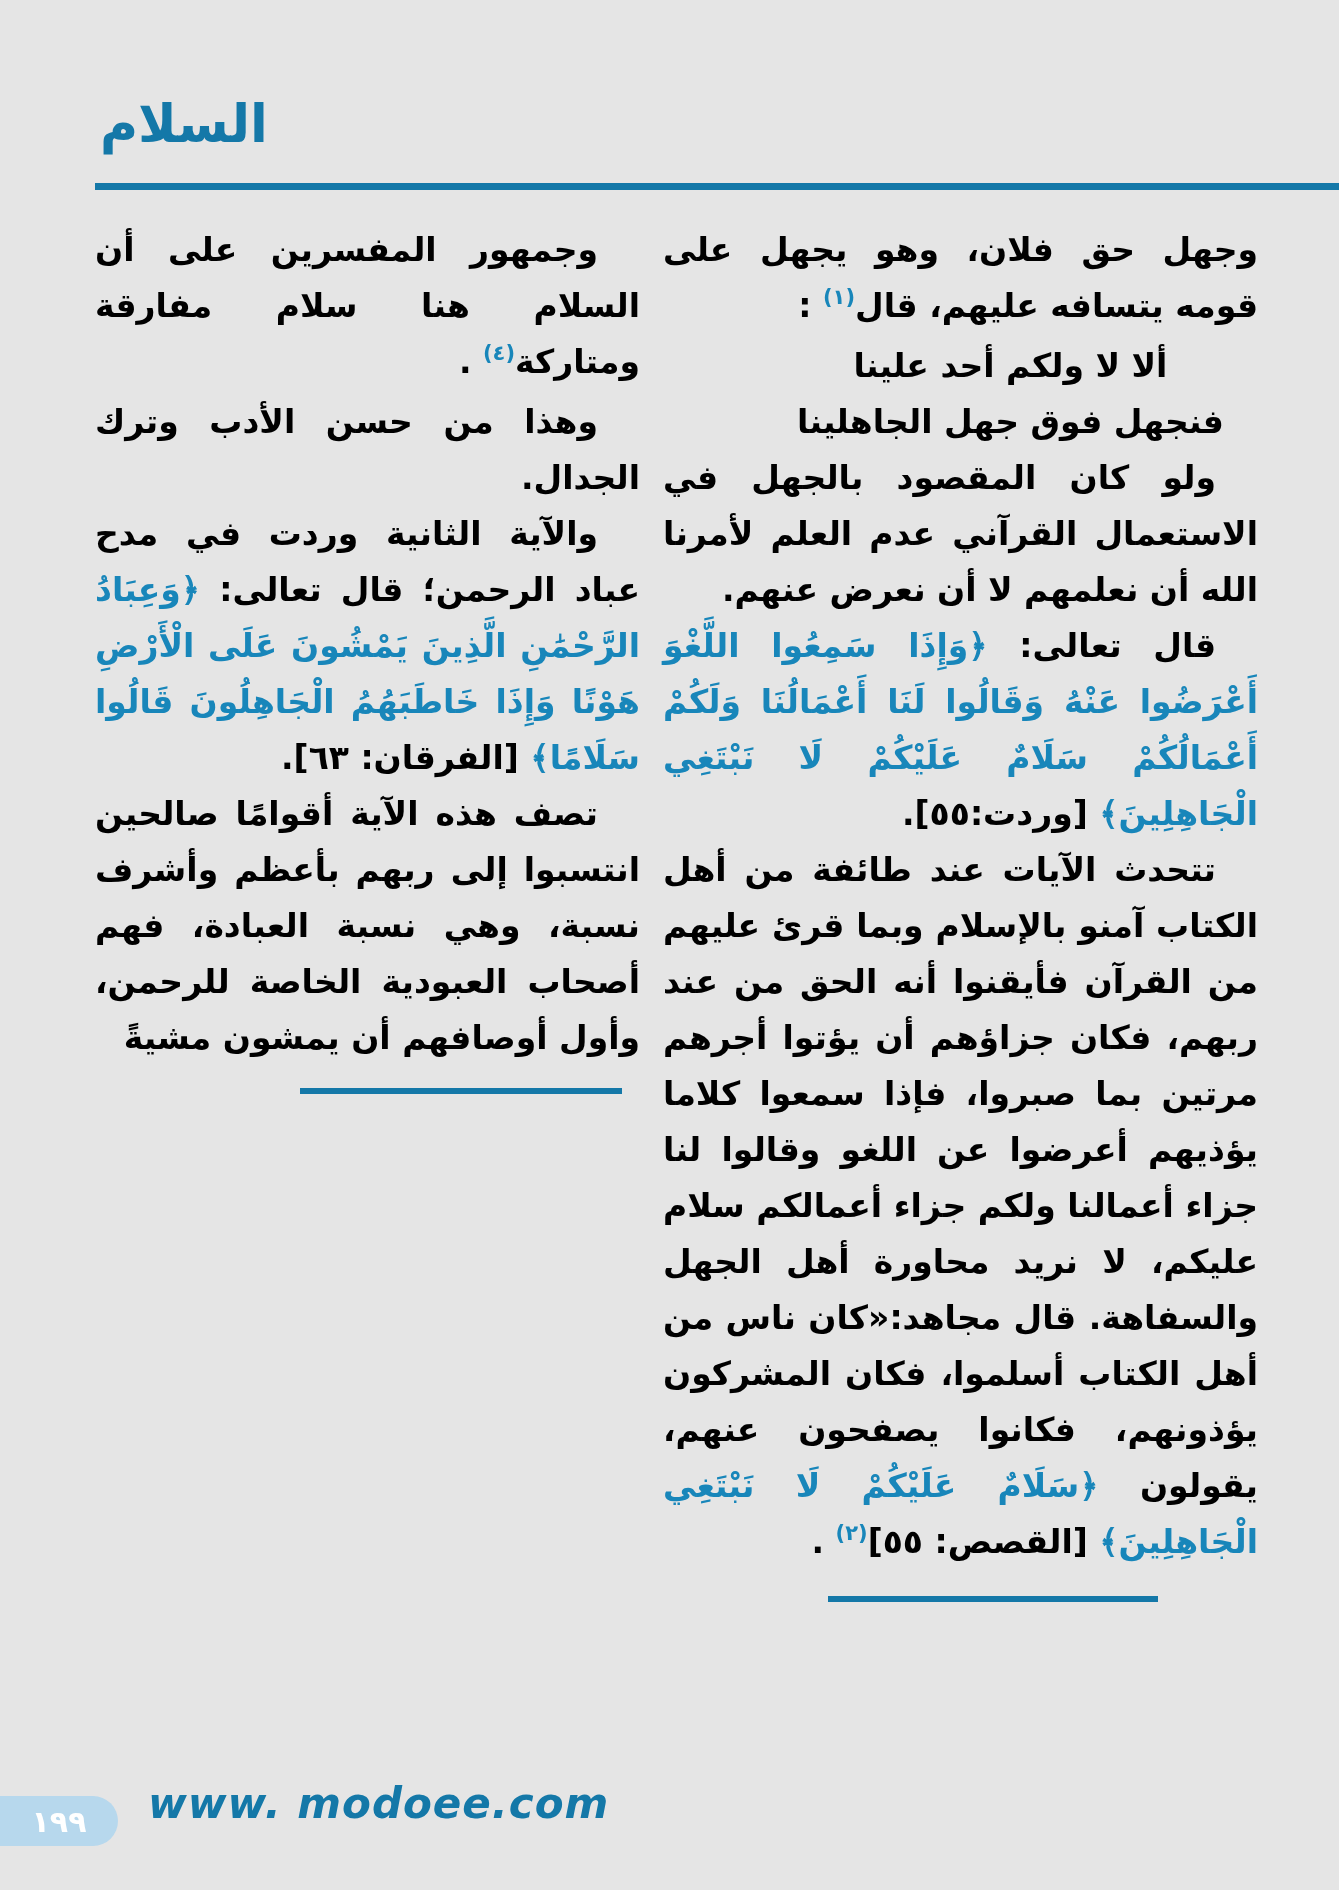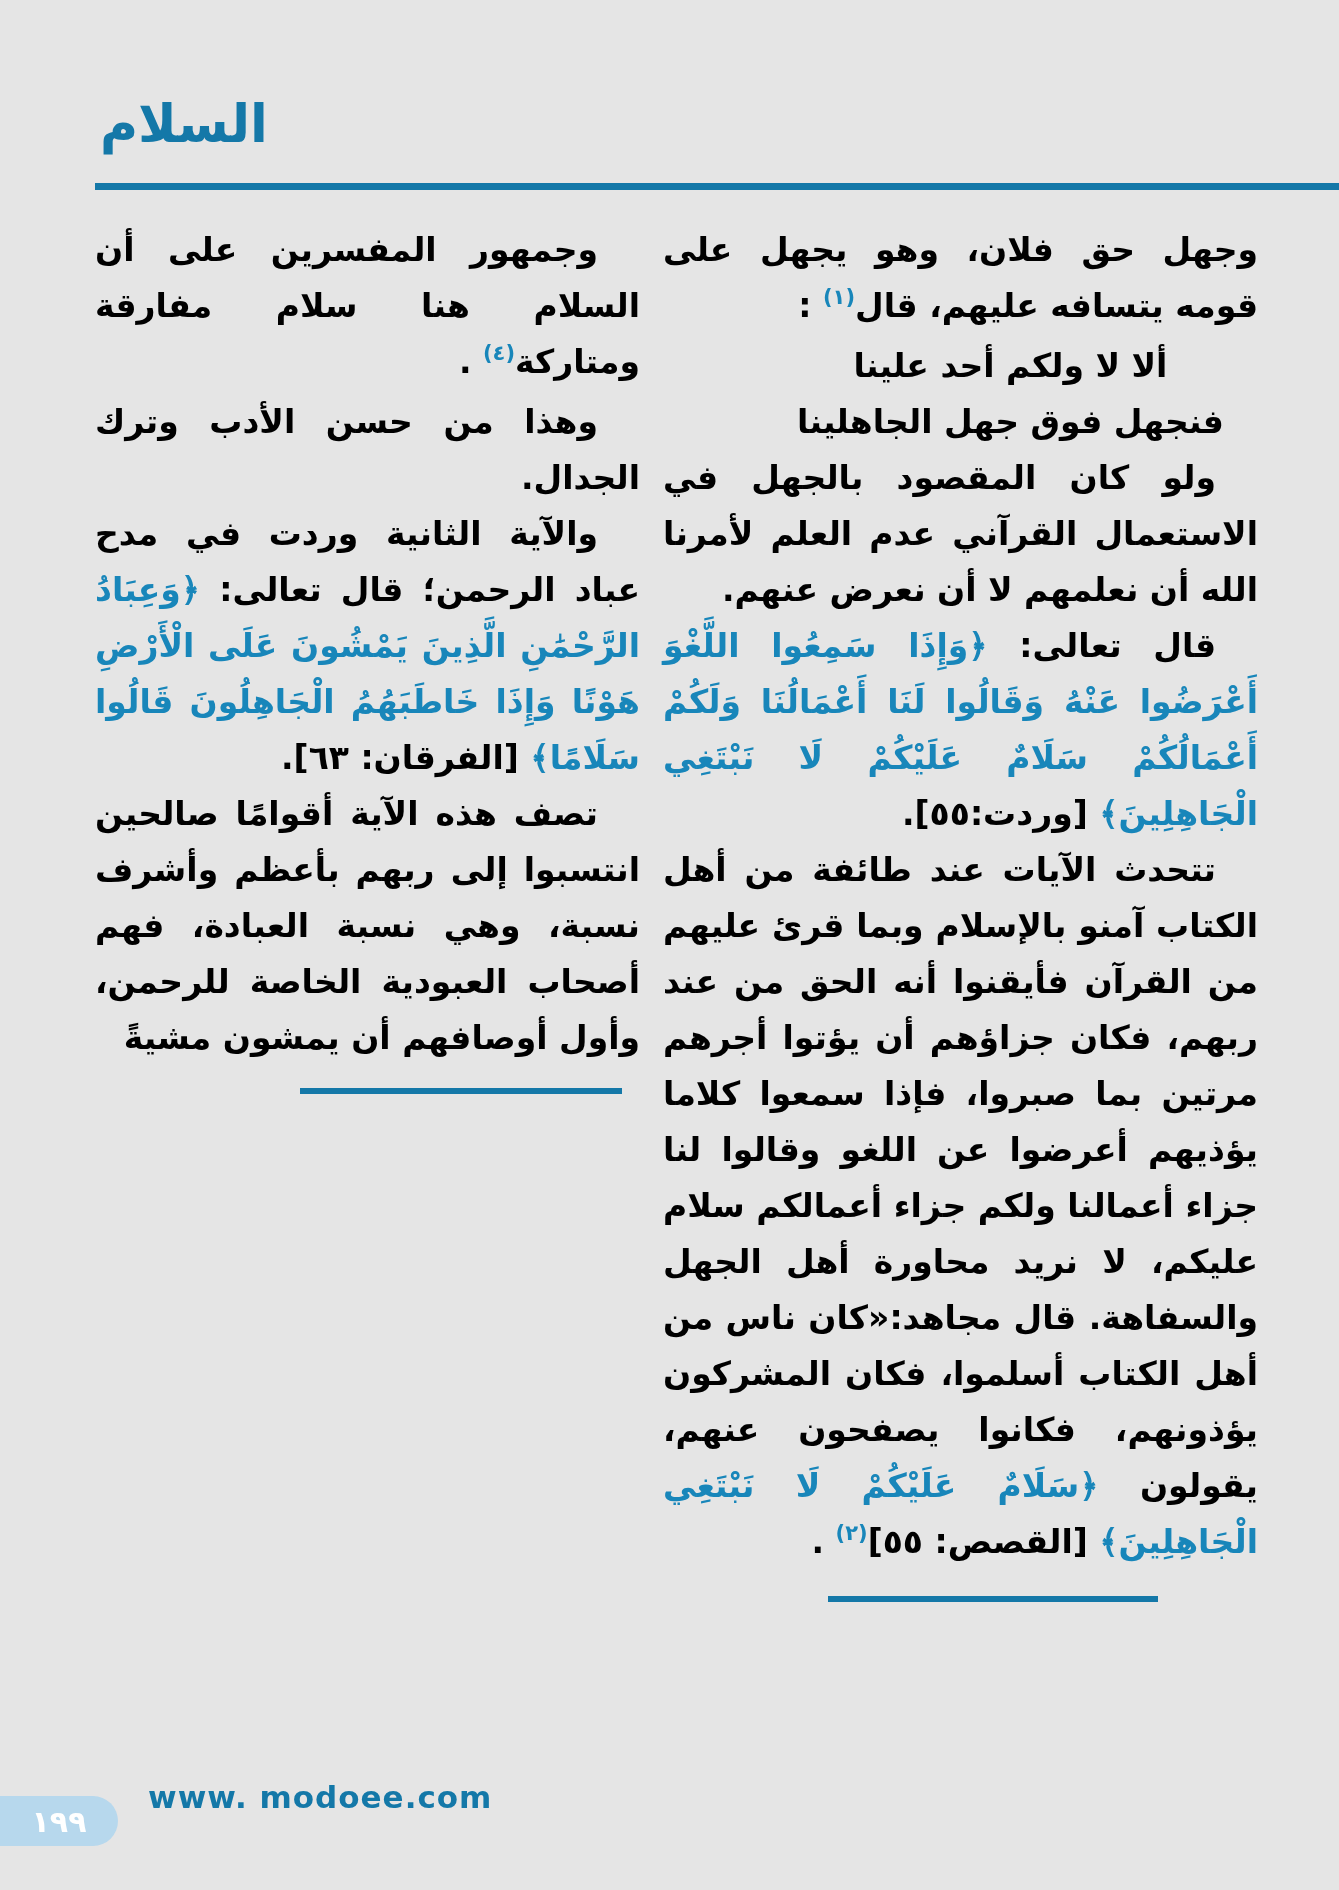--- a/index.html
+++ b/index.html
@@ -79,24 +79,25 @@
   .footer-pill span{
     color:#ffffff;
     font-size:30px;
     font-weight:bold;
   }
   .site{
     position:absolute;
     left:148px;
     top:1779px;
     direction:ltr;
-    font-size:31px;
+    font-size:42px;
     font-weight:bold;
     letter-spacing:1px;
     color:var(--accent);
+    font-style:italic;
   }
 </style>
 </head>
 <body>
 
 <div class="page">
   <div class="header-title">السلام</div>
   <div class="header-rule"></div>
   <div class="col col-right" id="col-right">
       <div class="para"><span>وجهل حق فلان، وهو يجهل على قومه يتسافه عليهم، قال</span><span class="fnref">(١)</span><span> :</span></div>

